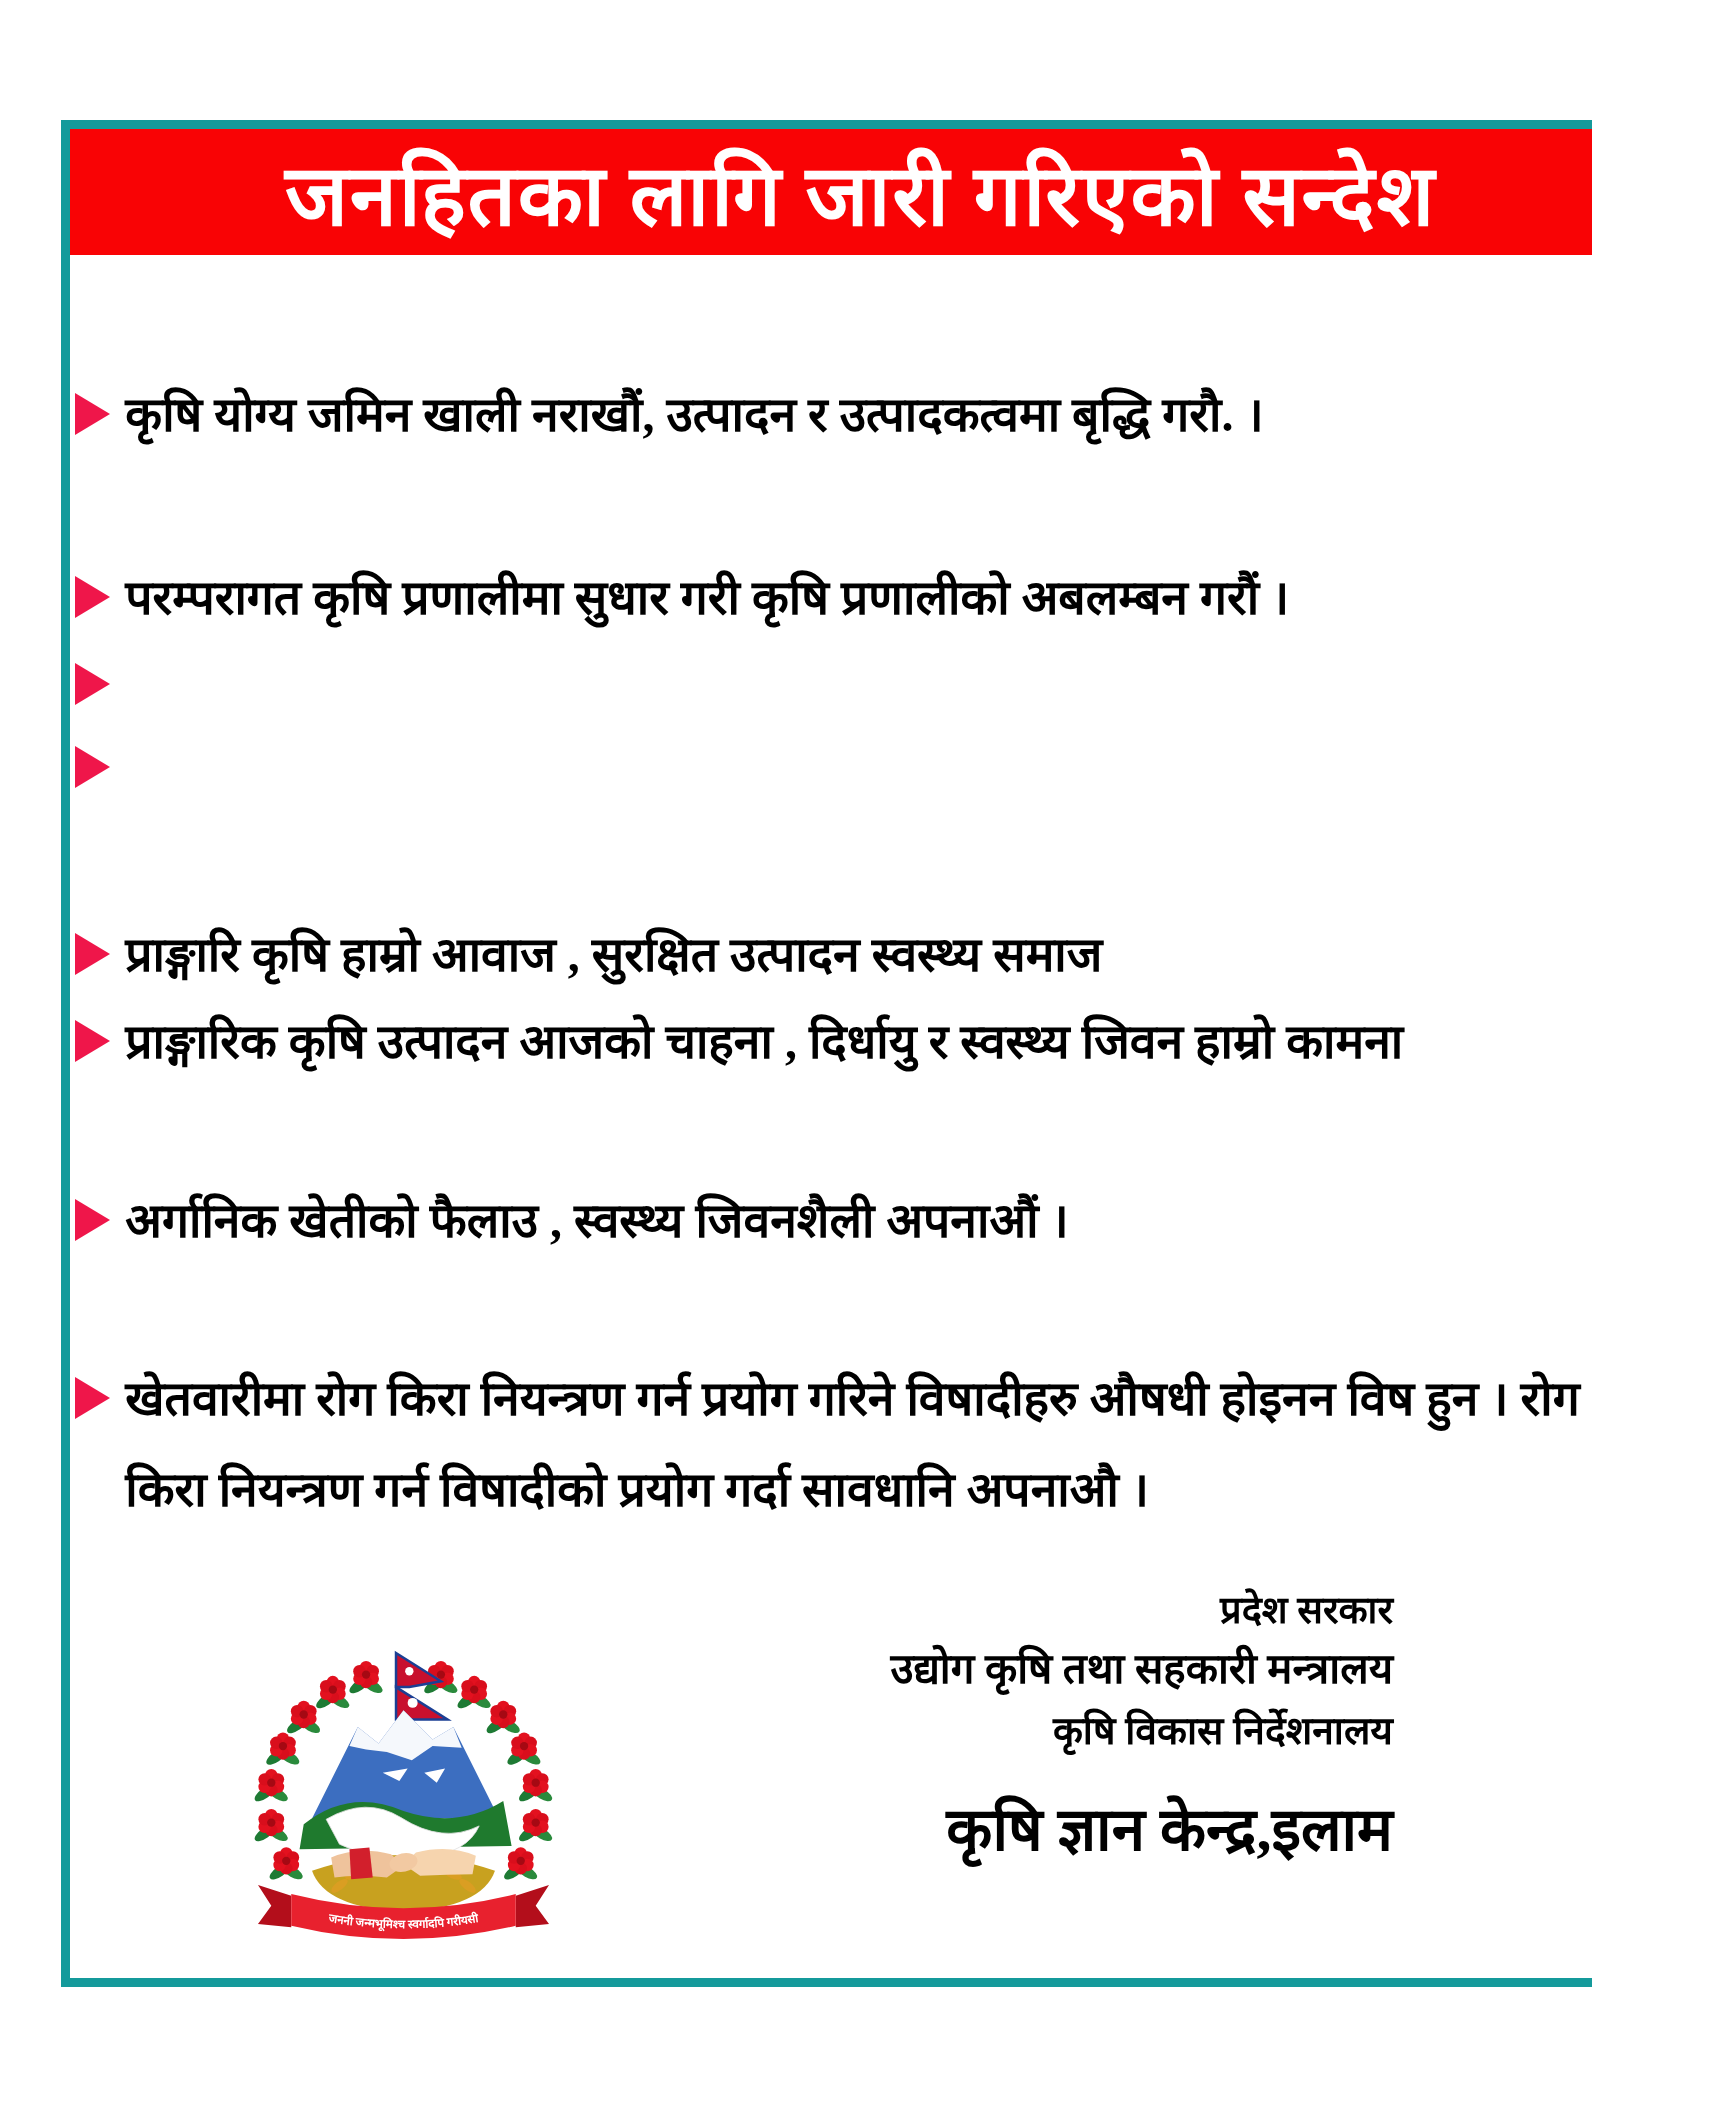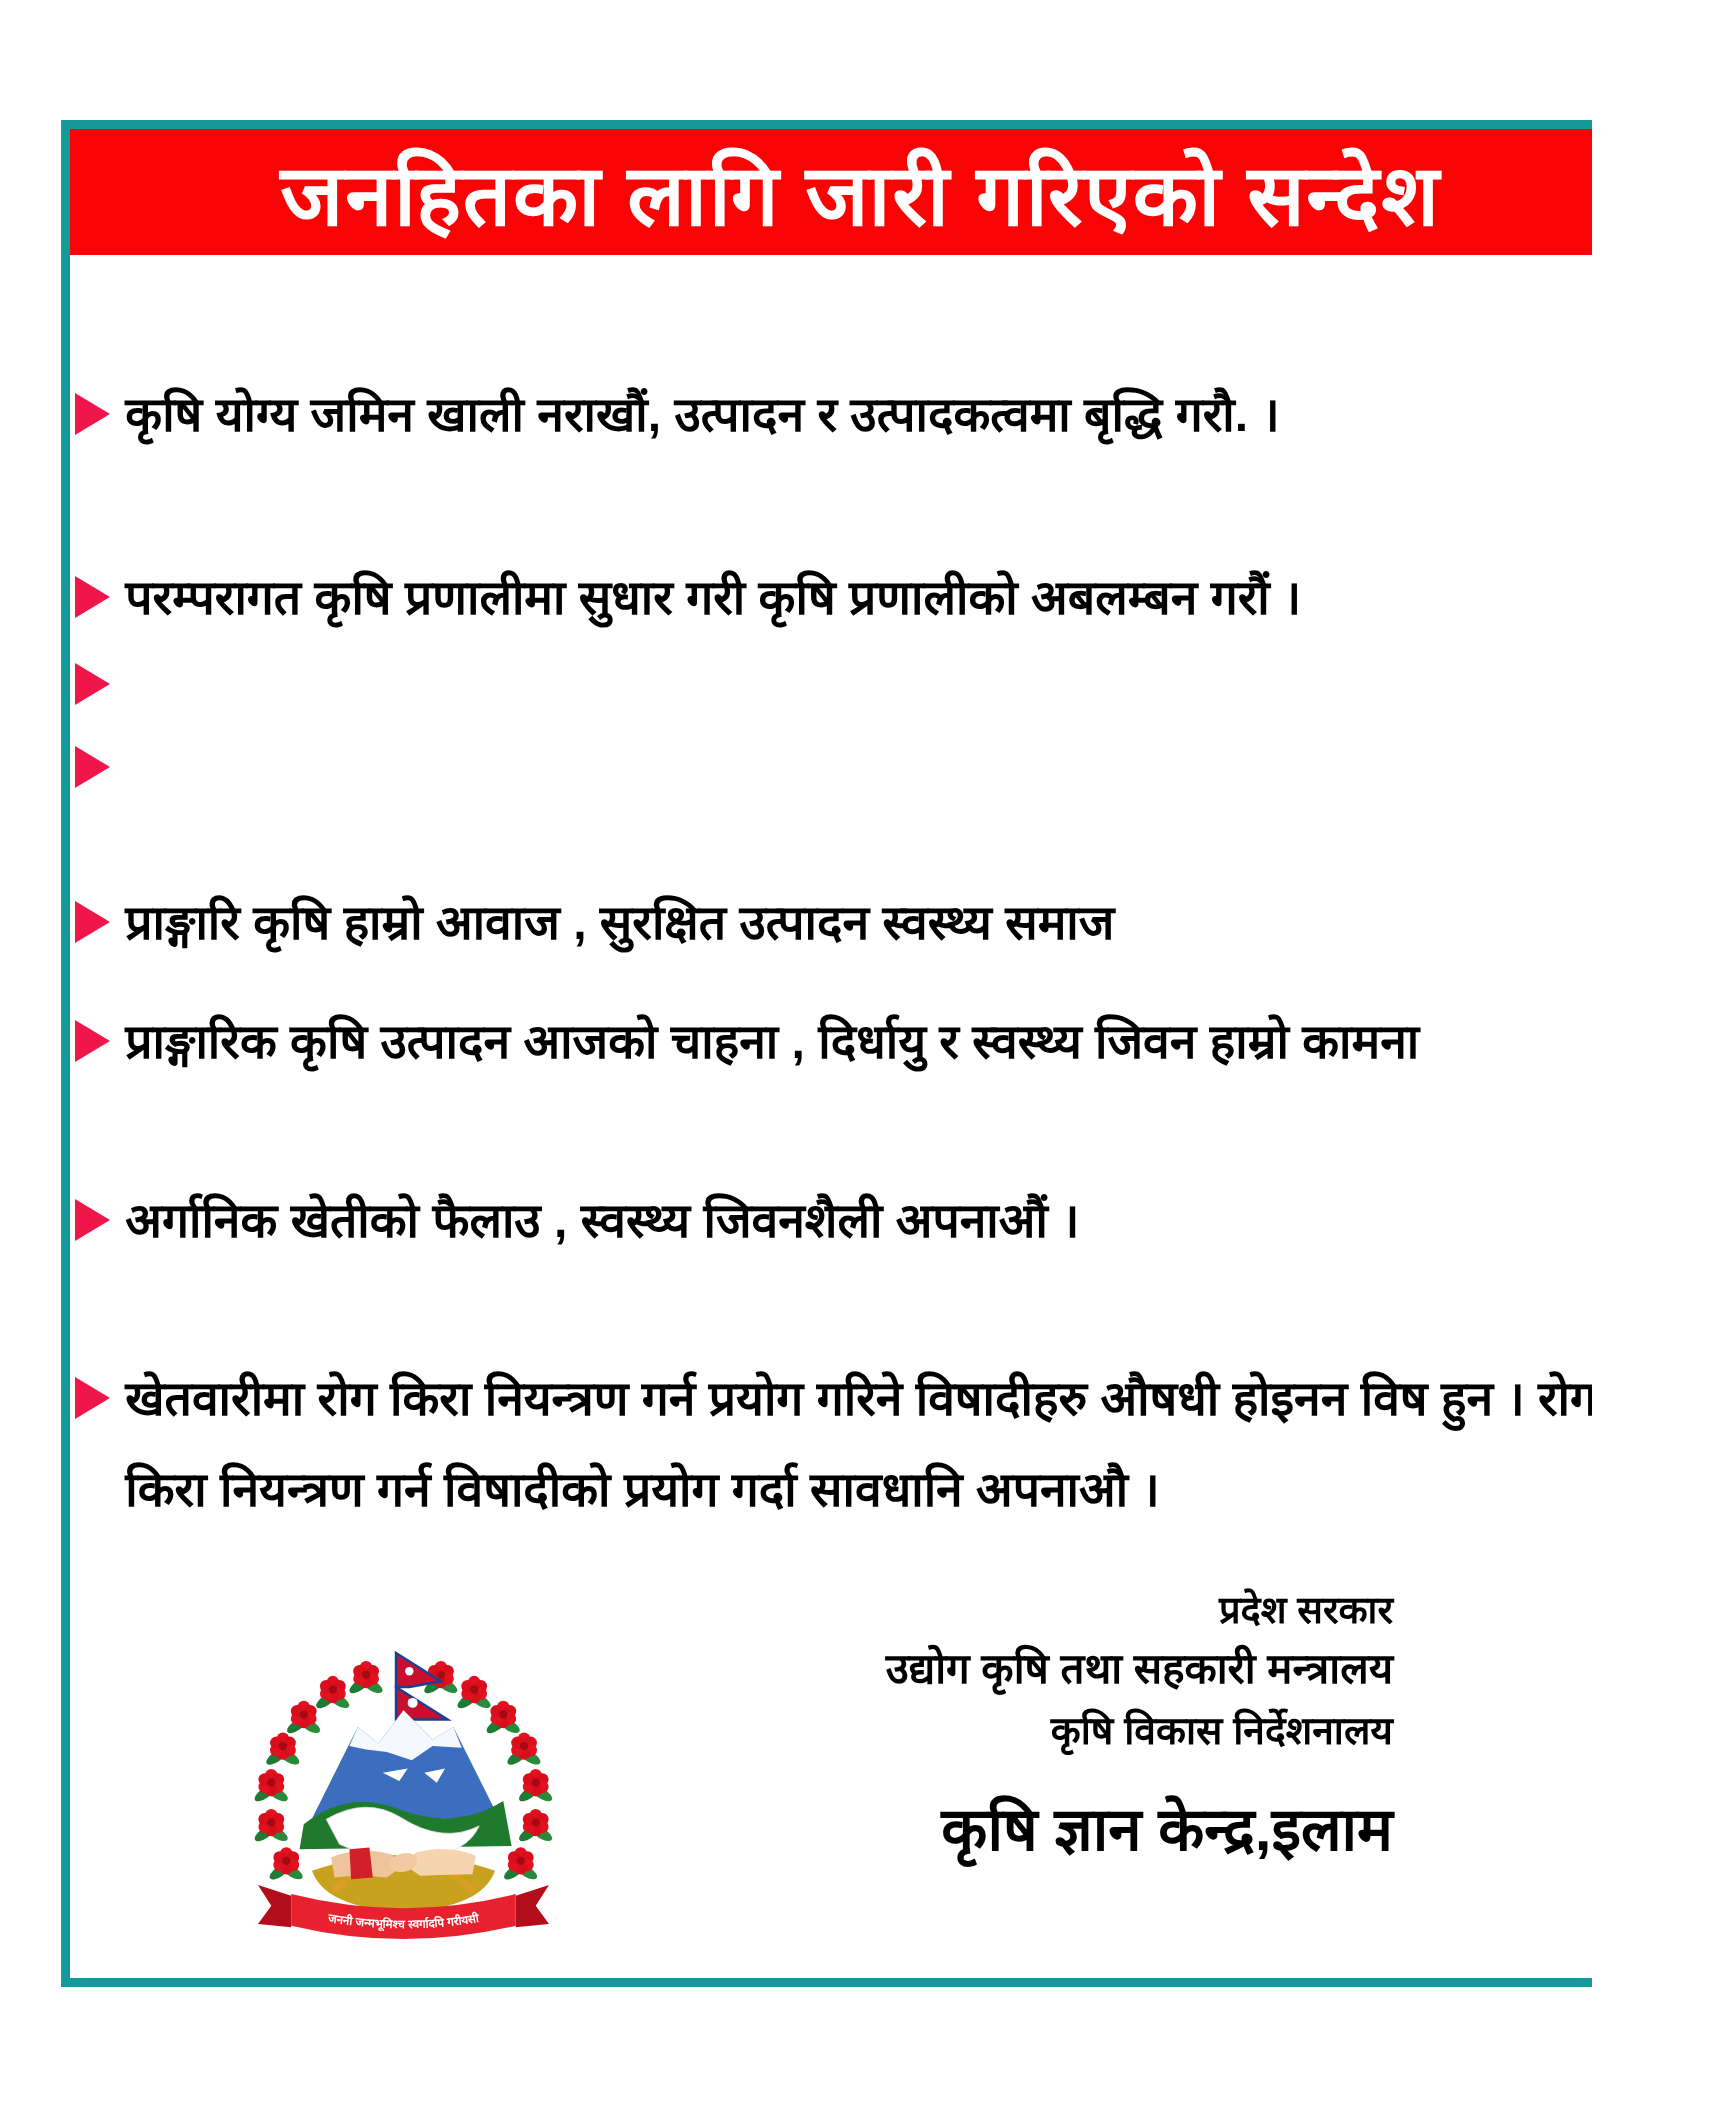--- a/index.html
+++ b/index.html
@@ -1,28 +1,28 @@
 <!DOCTYPE html>
 <html style="font-size:13.3px"><head>
 <meta charset="utf-8">
 <style>
   html,body{margin:0;padding:0;background:#ffffff;}
   .poster{position:relative;width:1592px;height:2127px;background:#ffffff;overflow:hidden;
-          font-family:Liberation Sans, sans-serif;}
+          font-family:Liberation Serif, serif;}
   .frame{position:absolute;left:61px;top:120px;width:1599px;height:1867px;
          border:9.1px solid #149A9B;box-sizing:border-box;background:#ffffff;}
   .banner{position:absolute;left:0;top:0;width:100%;height:126px;background:#F90305;
           display:flex;align-items:center;justify-content:center;}
   .banner span{color:#ffffff;font-size:85px;font-weight:700;letter-spacing:1.7px;white-space:nowrap;}
   .bullet{position:absolute;left:3.3px;width:1570px;box-sizing:border-box;padding-left:52px;
           font-size:48px;line-height:91px;font-weight:700;color:#000;}
   .arrow{position:absolute;left:1.7px;top:24px;width:0;height:0;border-style:solid;
          border-width:21.6px 0 21.6px 35px;border-color:transparent transparent transparent #EF164A;}
   .b1{top:149px;} .b2{top:240px;} .b3{top:423px;} .b4{top:510px;} .b5{top:593px;}
-  .b6{top:748px;} .b7{top:867px;} .b8{top:1046px;} .b9{top:1224px;}
+  .b6{top:780px;} .b7{top:867px;} .b8{top:1046px;} .b9{top:1224px;}
   .fline{position:absolute;left:243px;width:1080px;text-align:right;font-weight:700;color:#000;white-space:nowrap;}
   .f1{top:1453px;font-size:38px;}
   .f2{top:1509px;font-size:42px;}
   .f3{top:1573px;font-size:39px;}
   .forg{top:1657px;font-size:60px;}
   .fplace{top:1769px;font-size:55px;}
   .emblem{position:absolute;left:163px;top:1519px;width:341px;height:296px;}
 </style>
 </head>
 <body>

